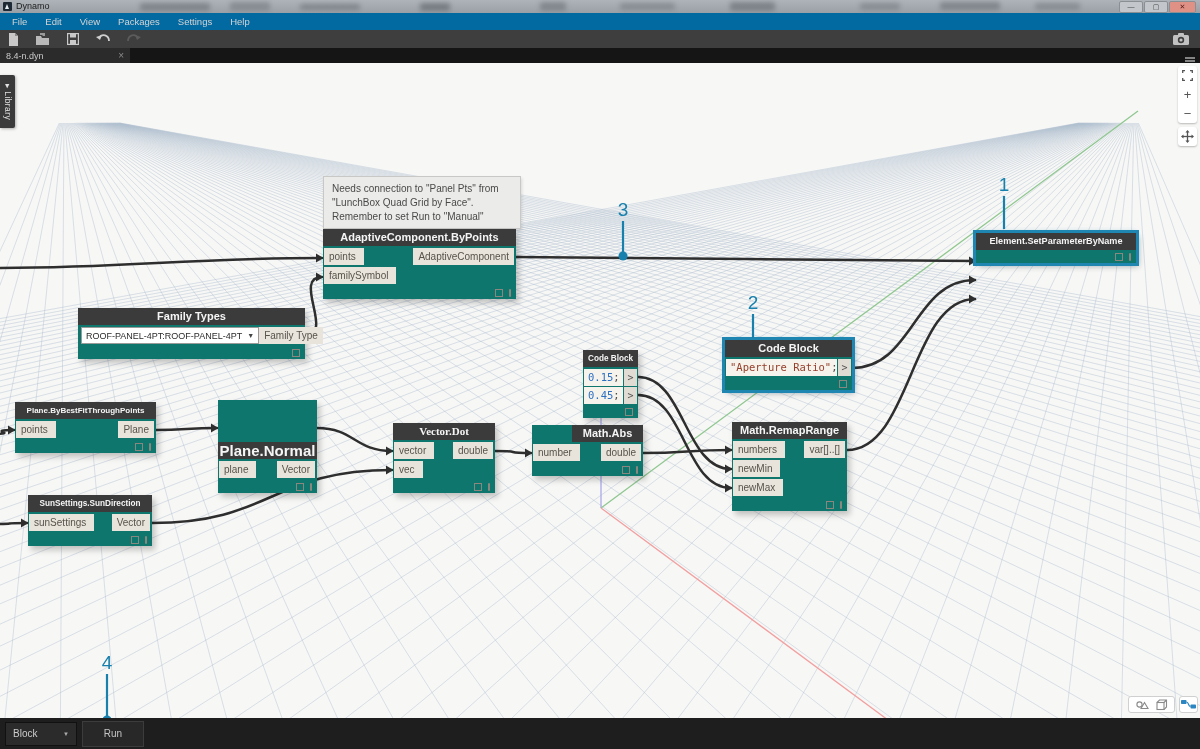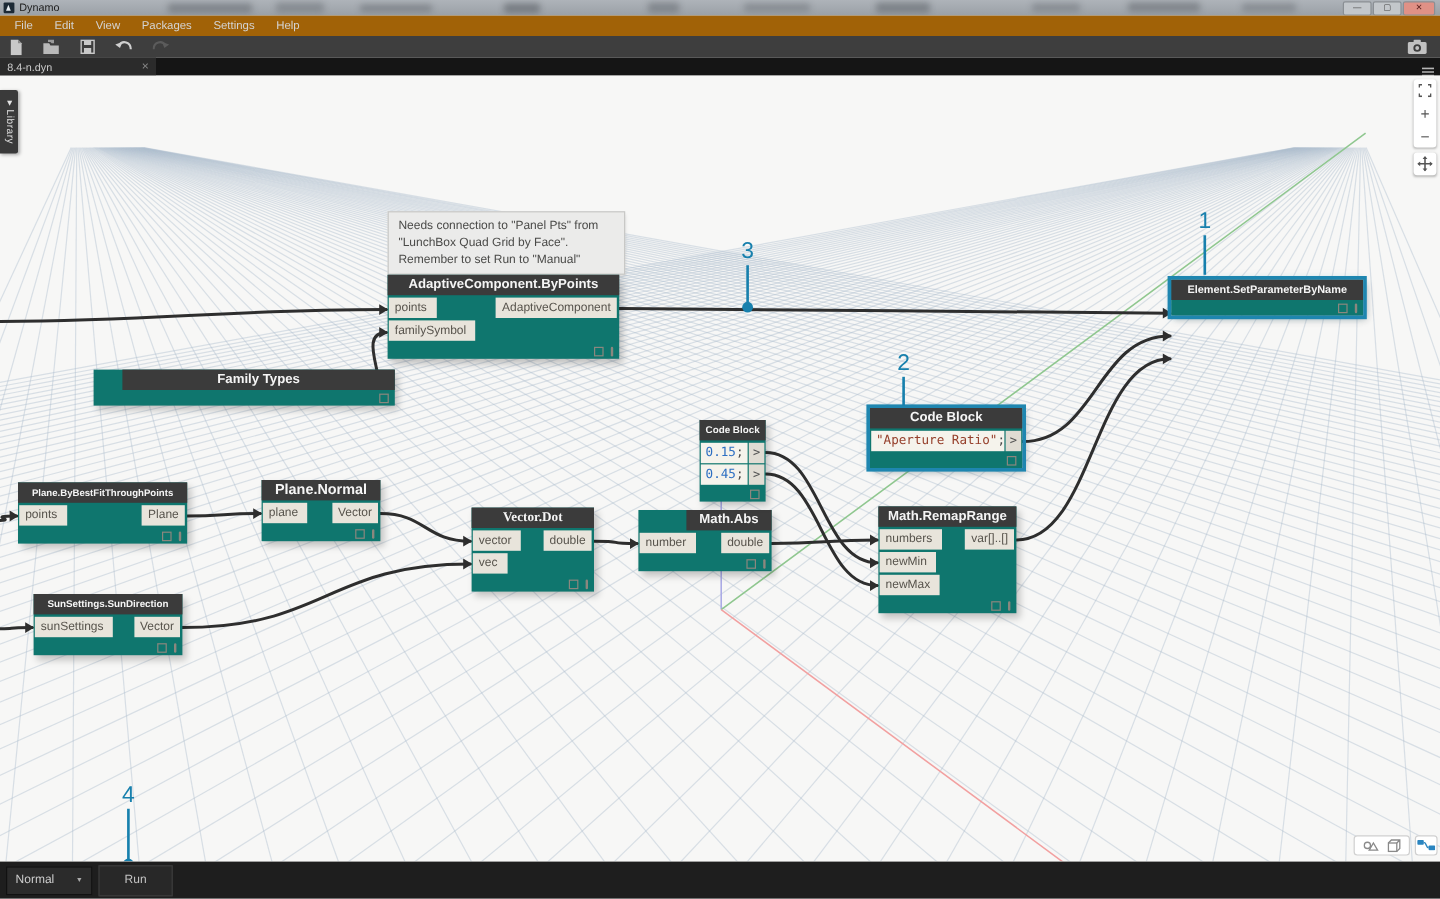--- a/index.html
+++ b/index.html
@@ -7,21 +7,21 @@
   
   .titlebar{position:absolute;top:0;left:0;width:1200px;height:13px;
     background:linear-gradient(#aeb3b9,#9aa0a6);overflow:hidden}
   .blob{position:absolute;filter:blur(2.5px);opacity:.65;border-radius:2px}
   .app-logo{position:absolute;left:3px;top:2px;width:9px;height:9px;background:#1d2a36;border-radius:1px}
   .app-logo:after{content:"";position:absolute;left:2px;top:2px;border-left:2.5px solid transparent;
     border-right:2.5px solid transparent;border-bottom:5px solid #e8eef2}
   .app-title{position:absolute;left:16px;top:1px;font-size:9px;color:#1c1c1c}
   .wb{position:absolute;top:1px;height:10px;border-radius:2px;font-size:7px;line-height:10px;text-align:center;color:#444;
     border:1px solid #8a8f94;filter:blur(.4px)}
-  .menubar{position:absolute;top:13px;left:0;width:1200px;height:17px;background:#a16207;
+  .menubar{position:absolute;top:13px;left:0;width:1200px;height:17px;background:#0369a1;
     display:flex;align-items:center;padding-left:5px;box-sizing:border-box}
   .menu-item{color:#d4d4d4;font-size:9.5px;padding:0 11px 0 7px}
   .toolbar{position:absolute;top:30px;left:0;width:1200px;height:18px;background:#3e3e3e;
     display:flex;align-items:center;padding-left:8px;box-sizing:border-box;gap:17px}
   .tbtn{display:flex;align-items:center}
   .camera{margin-left:auto;margin-right:11px}
   .tabstrip{position:absolute;top:48px;left:0;width:1200px;height:15px;background:#151515}
   .tab{position:absolute;left:0;top:0;width:130px;height:15px;background:#2b2b2b;
     display:flex;align-items:center;padding:0 6px;box-sizing:border-box}
   .tab-label{color:#c9c9c9;font-size:9px}
@@ -352,41 +352,50 @@
           </div>
           <div class="prow">
             <div class="chip in">familySymbol</div>
           </div>
         </div>
         <div class="node-footer">
           <span class="sq"></span>
           <span class="ibar"></span>
         </div>
       </div>
-      <div class="node" style="left: 78px; top: 245px; width: 227px; padding-left: 24px;">
+      <div class="node" style="left: 78px; top: 245px; width: 227px;">
         <div class="node-header" style="font-size: 11px;">Family Types</div>
+        <div class="node-body">
+          <div class="prow">
+            <div class="dropdown">
+              <span>ROOF-PANEL-4PT:ROOF-PANEL-4PT</span>
+              <span class="dd-caret">▼</span>
+            </div>
+            <div class="chip out">Family Type</div>
+          </div>
+        </div>
         <div class="node-footer">
           <span class="sq"></span>
         </div>
       </div>
       <div class="node" style="left: 15px; top: 339px; width: 141px;">
         <div class="node-header" style="font-size: 8px;">Plane.ByBestFitThroughPoints</div>
         <div class="node-body">
           <div class="prow">
             <div class="chip in">points</div>
             <div class="chip out">Plane</div>
           </div>
         </div>
         <div class="node-footer">
           <span class="sq"></span>
           <span class="ibar"></span>
         </div>
       </div>
       <div class="node" style="left: 218px; top: 337px; width: 99px;">
-        <div class="node-header" style="font-size: 12px;">Plane.Normal</div>
+        <div class="node-header" style="font-size: 15px; margin-top: 42px;">Plane.Normal</div>
         <div class="node-body">
           <div class="prow">
             <div class="chip in">plane</div>
             <div class="chip out">Vector</div>
           </div>
         </div>
         <div class="node-footer">
           <span class="sq"></span>
           <span class="ibar"></span>
         </div>
@@ -552,19 +561,19 @@
             <rect x="9.5" y="4.5" width="5.5" height="4" rx="0.8"></rect>
           </g>
           <path d="M5.5,2 C8,2 7,6.5 9.5,6.5" fill="none" stroke="#2a85c0" stroke-width="1.2"></path>
         </svg>
     </div>
   </div>
 </div>
 
 <div class="bottombar">
   <div class="run-mode">
-    <span>Normal</span>
+    <span>Block</span>
     <span class="dd-caret" style="font-size:6px">▼</span>
   </div>
   <div class="run-btn">
     <span>Run</span>
   </div>
 </div>
 
 </body></html>

